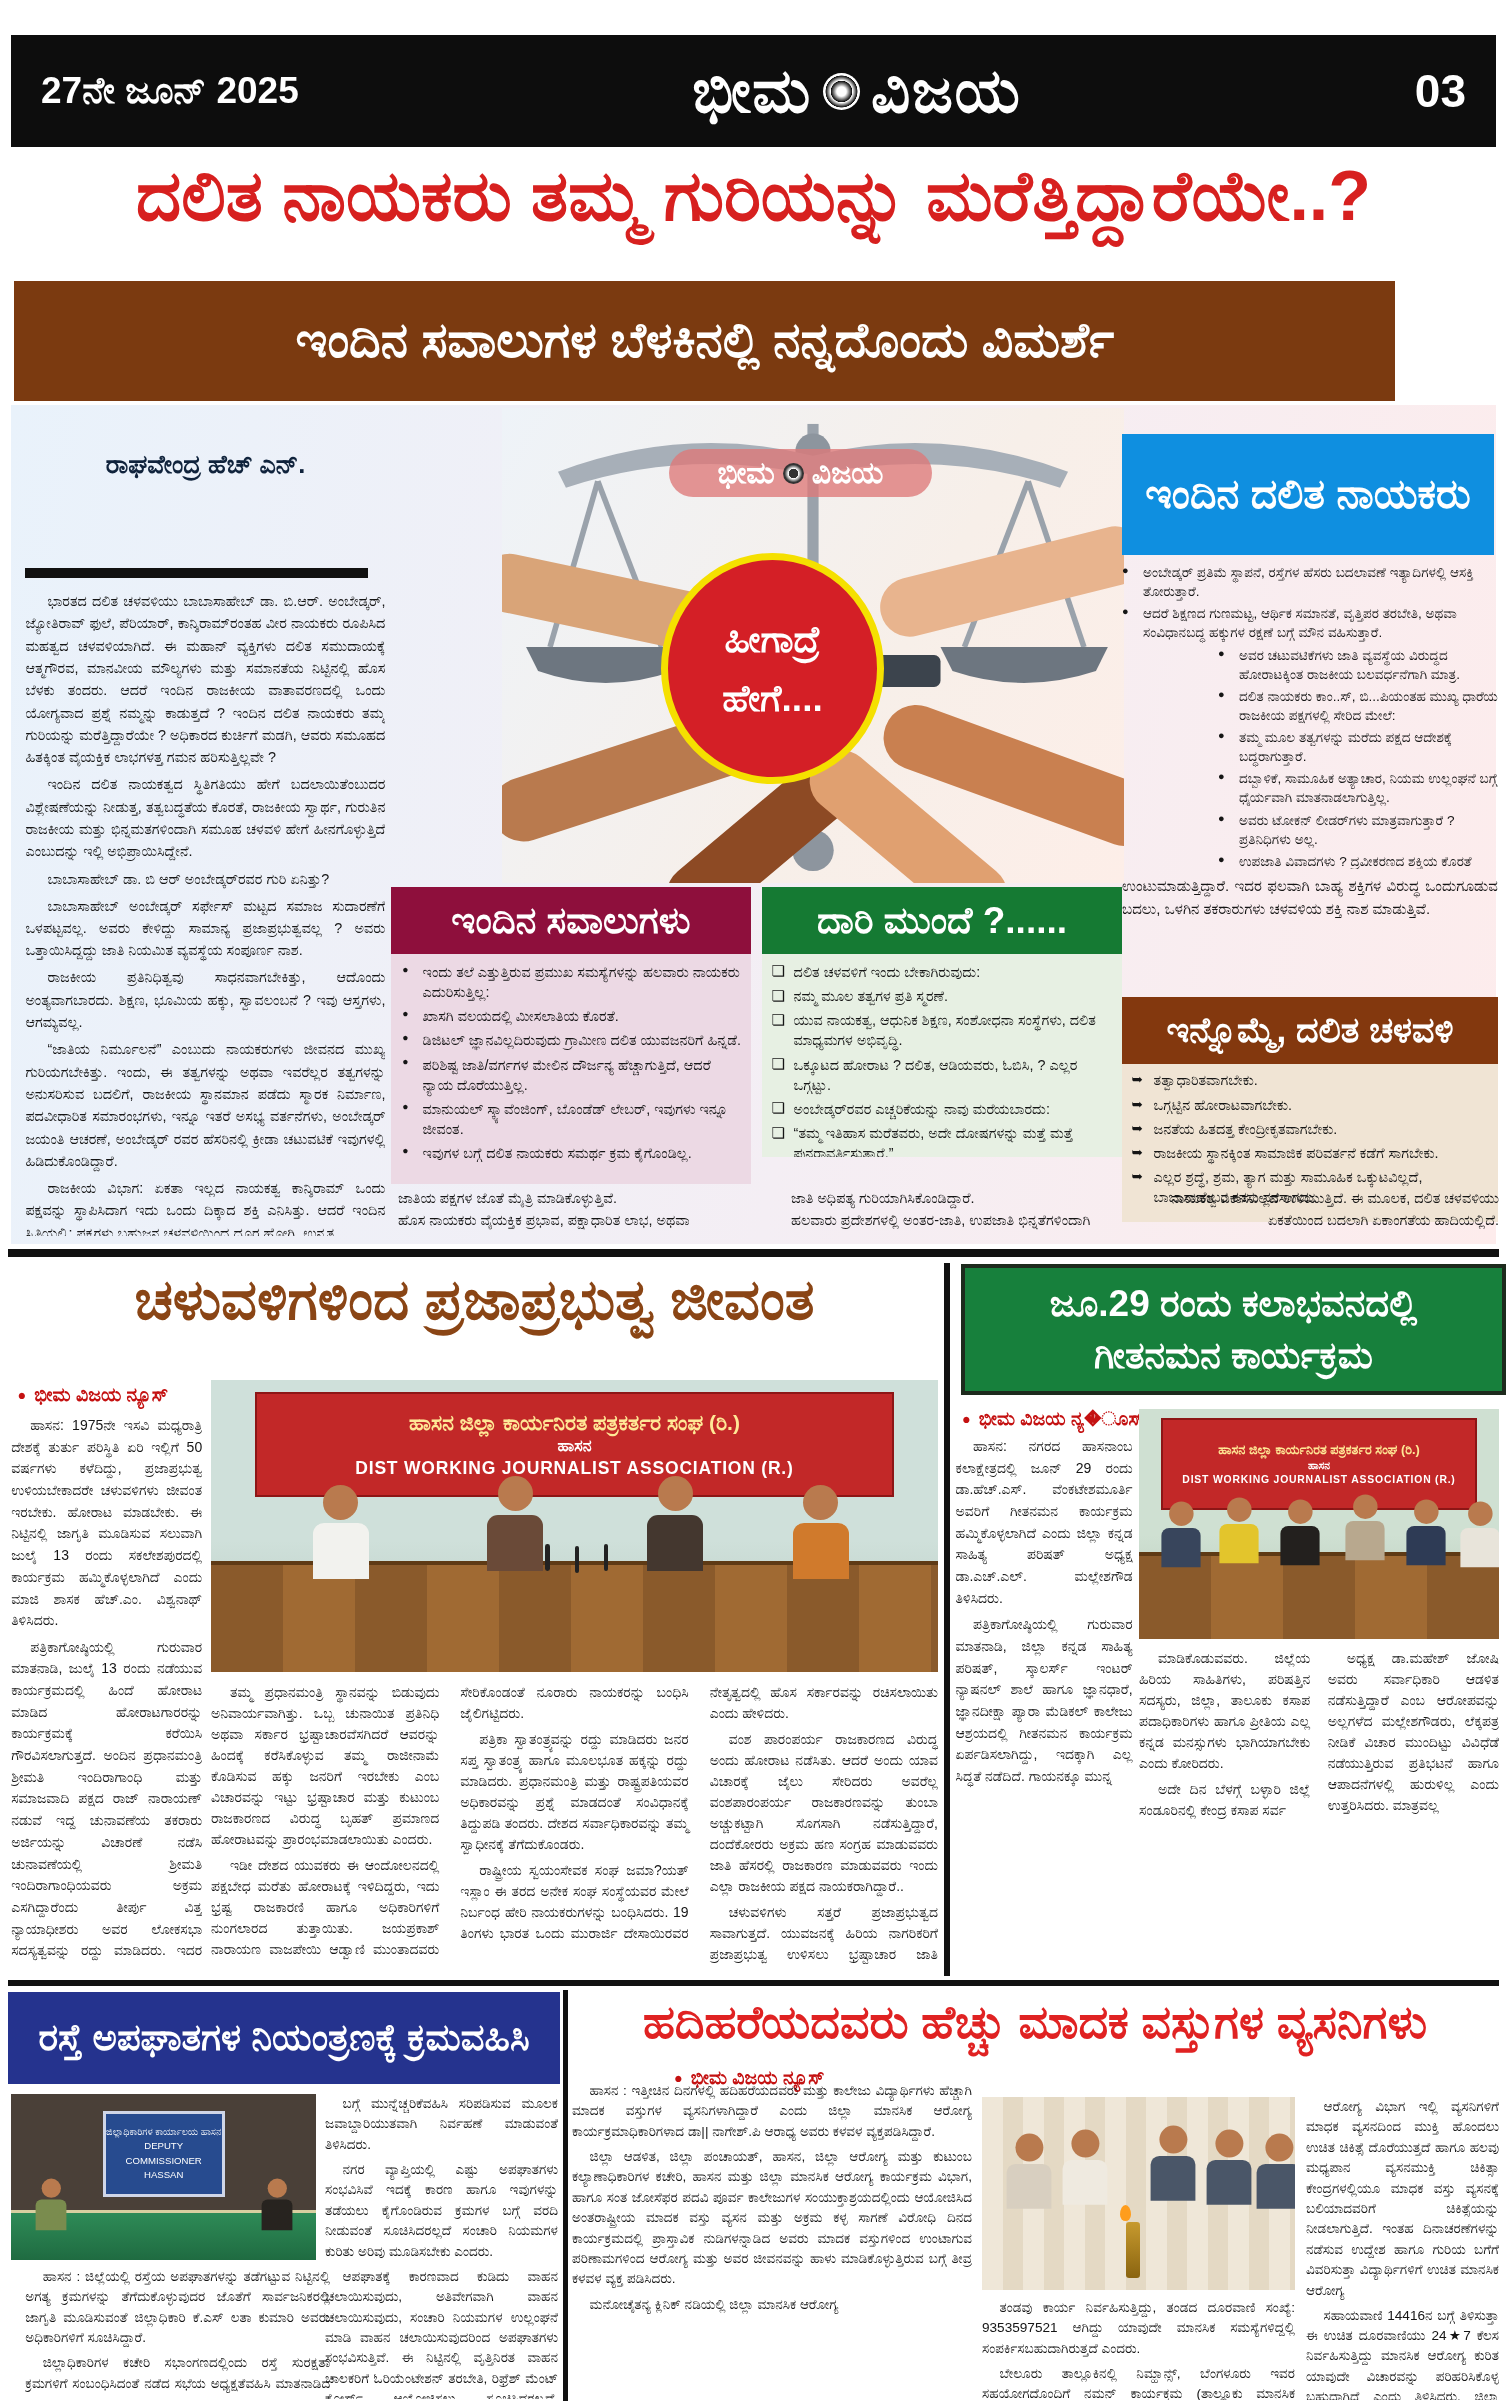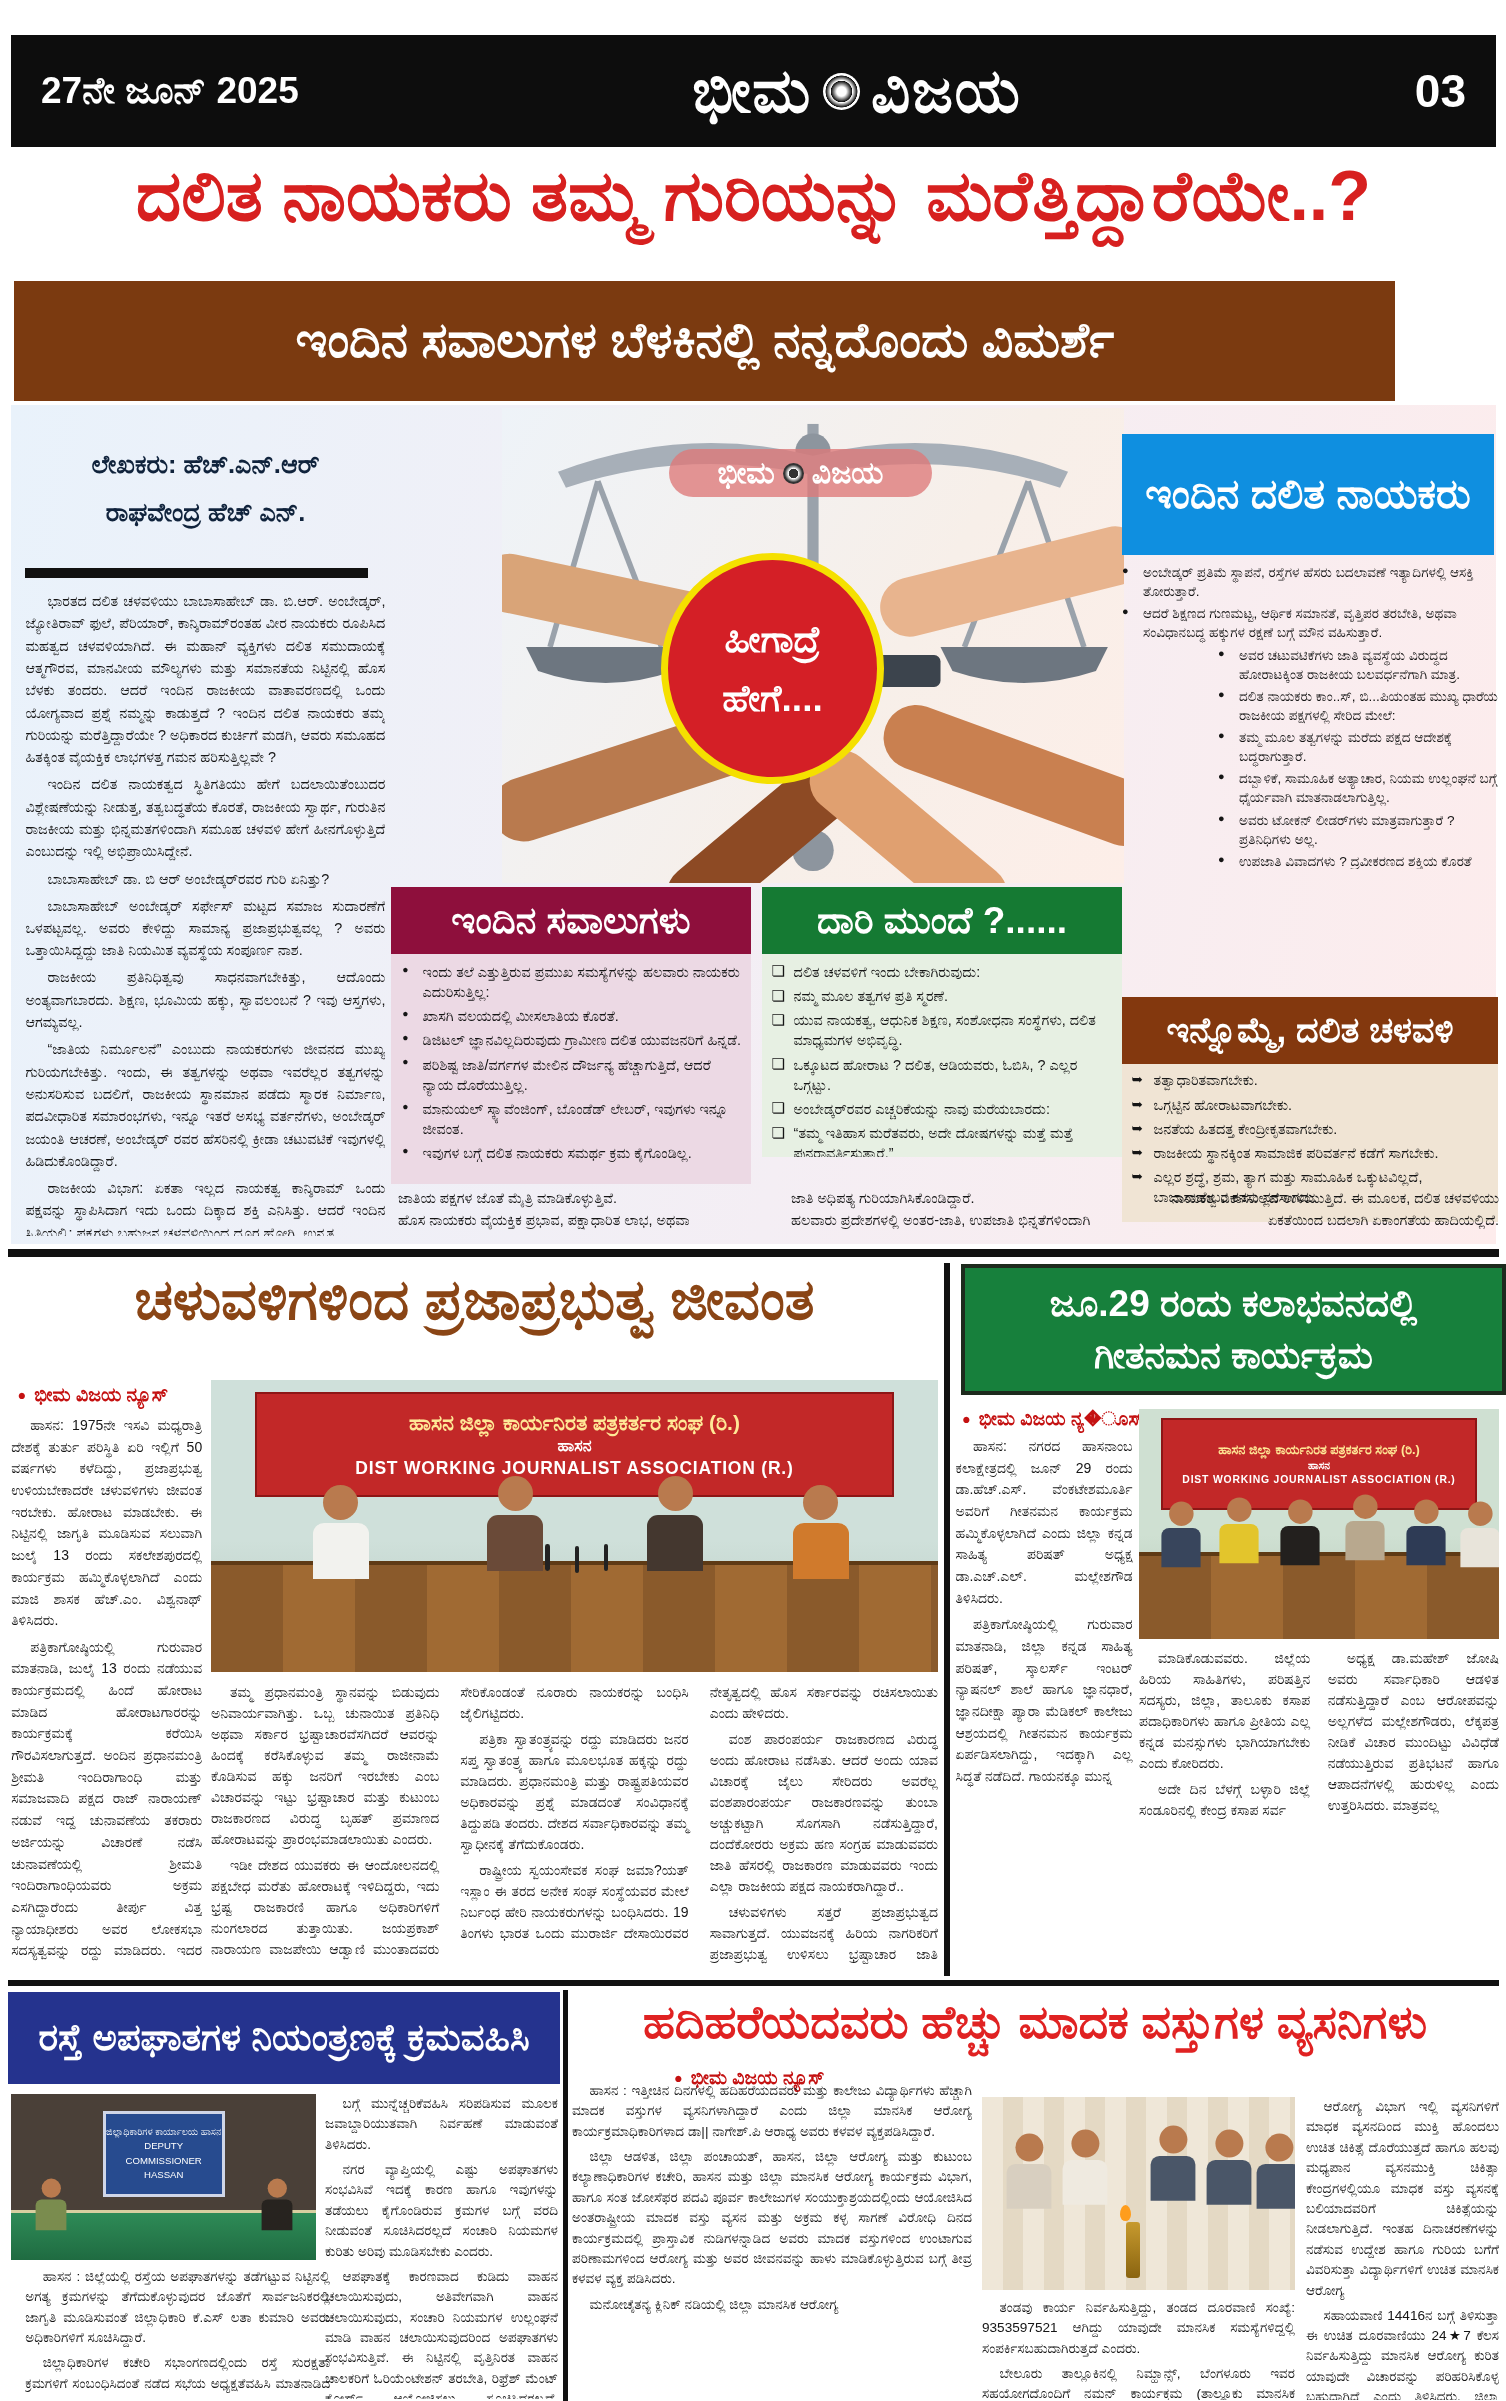--- a/index.html
+++ b/index.html
@@ -140,21 +140,20 @@
     </div>
     <div class="pagenum">03</div>
   </div>
 
   <div class="headline1">ದಲಿತ ನಾಯಕರು ತಮ್ಮ ಗುರಿಯನ್ನು ಮರೆತ್ತಿದ್ದಾರೆಯೇ..?</div>
   <div class="subbanner">ಇಂದಿನ ಸವಾಲುಗಳ ಬೆಳಕಿನಲ್ಲಿ ನನ್ನದೊಂದು ವಿಮರ್ಶೆ</div>
 
   <div class="art1">
 
     <div class="author">
-      <div>ಲೇಖಕರು: ಹೆಚ್.ಎನ್.ಆರ್</div>
       <div>ರಾಘವೇಂದ್ರ ಹೆಚ್ ಎನ್.</div>
     </div>
     <div class="author-rule"></div>
 
     <div class="a1col1">
       <p>ಭಾರತದ ದಲಿತ ಚಳವಳಿಯು ಬಾಬಾಸಾಹೇಬ್ ಡಾ. ಬಿ.ಆರ್. ಅಂಬೇಡ್ಕರ್, ಜ್ಯೋತಿರಾವ್ ಫುಲೆ, ಪೆರಿಯಾರ್, ಕಾನ್ಶಿರಾಮ್‌ರಂತಹ ವೀರ ನಾಯಕರು ರೂಪಿಸಿದ ಮಹತ್ವದ ಚಳವಳಿಯಾಗಿದೆ. ಈ ಮಹಾನ್ ವ್ಯಕ್ತಿಗಳು ದಲಿತ ಸಮುದಾಯಕ್ಕೆ ಆತ್ಮಗೌರವ, ಮಾನವೀಯ ಮೌಲ್ಯಗಳು ಮತ್ತು ಸಮಾನತೆಯ ನಿಟ್ಟಿನಲ್ಲಿ ಹೊಸ ಬೆಳಕು ತಂದರು. ಆದರೆ ಇಂದಿನ ರಾಜಕೀಯ ವಾತಾವರಣದಲ್ಲಿ ಒಂದು ಯೋಗ್ಯವಾದ ಪ್ರಶ್ನೆ ನಮ್ಮನ್ನು ಕಾಡುತ್ತದೆ ? ಇಂದಿನ ದಲಿತ ನಾಯಕರು ತಮ್ಮ ಗುರಿಯನ್ನು ಮರೆತ್ತಿದ್ದಾರೆಯೇ ? ಅಧಿಕಾರದ ಕುರ್ಚಿಗೆ ಮಡಗಿ, ಆವರು ಸಮೂಹದ ಹಿತಕ್ಕಿಂತ ವೈಯಕ್ತಿಕ ಲಾಭಗಳತ್ತ ಗಮನ ಹರಿಸುತ್ತಿಲ್ಲವೇ ?</p>
       <p>ಇಂದಿನ ದಲಿತ ನಾಯಕತ್ವದ ಸ್ಥಿತಿಗತಿಯು ಹೇಗೆ ಬದಲಾಯಿತೆಂಬುದರ ವಿಶ್ಲೇಷಣೆಯನ್ನು ನೀಡುತ್ತ, ತತ್ವಬದ್ಧತೆಯ ಕೊರತೆ, ರಾಜಕೀಯ ಸ್ವಾರ್ಥ, ಗುರುತಿನ ರಾಜಕೀಯ ಮತ್ತು ಭಿನ್ನಮತಗಳಿಂದಾಗಿ ಸಮೂಹ ಚಳವಳಿ ಹೇಗೆ ಹೀನಗೊಳ್ಳುತ್ತಿದೆ ಎಂಬುದನ್ನು ಇಲ್ಲಿ ಅಭಿಪ್ರಾಯಿಸಿದ್ದೇನೆ.</p>
       <p>ಬಾಬಾಸಾಹೇಬ್ ಡಾ. ಬಿ ಆರ್ ಅಂಬೇಡ್ಕರ್‌ರವರ ಗುರಿ ಏನಿತ್ತು?</p>
       <p>ಬಾಬಾಸಾಹೇಬ್ ಅಂಬೇಡ್ಕರ್ ಸರ್ಫೇಸ್ ಮಟ್ಟದ ಸಮಾಜ ಸುದಾರಣೆಗೆ ಒಳಪಟ್ಟವಲ್ಲ. ಅವರು ಕೇಳಿದ್ದು ಸಾಮಾನ್ಯ ಪ್ರಜಾಪ್ರಭುತ್ವವಲ್ಲ ? ಅವರು ಒತ್ತಾಯಿಸಿದ್ದದ್ದು ಜಾತಿ ನಿಯಮಿತ ವ್ಯವಸ್ಥೆಯ ಸಂಪೂರ್ಣ ನಾಶ.</p>
       <p>ರಾಜಕೀಯ ಪ್ರತಿನಿಧಿತ್ವವು ಸಾಧನವಾಗಬೇಕಿತ್ತು, ಆದೊಂದು ಅಂತ್ಯವಾಗಬಾರದು. ಶಿಕ್ಷಣ, ಭೂಮಿಯ ಹಕ್ಕು, ಸ್ವಾವಲಂಬನೆ ? ಇವು ಆಸ್ತಗಳು, ಆಗಮ್ಯವಲ್ಲ.</p>
@@ -198,20 +197,21 @@
       <div>ಅಂಬೇಡ್ಕರ್ ಪ್ರತಿಮೆ ಸ್ಥಾಪನೆ, ರಸ್ತೆಗಳ ಹೆಸರು ಬದಲಾವಣೆ ಇತ್ಯಾದಿಗಳಲ್ಲಿ ಆಸಕ್ತಿ ತೋರುತ್ತಾರೆ.</div>
       <div>ಆದರೆ ಶಿಕ್ಷಣದ ಗುಣಮಟ್ಟ, ಆರ್ಥಿಕ ಸಮಾನತೆ, ವೃತ್ತಿಪರ ತರಬೇತಿ, ಅಥವಾ ಸಂವಿಧಾನಬದ್ಧ ಹಕ್ಕುಗಳ ರಕ್ಷಣೆ ಬಗ್ಗೆ ಮೌನ ವಹಿಸುತ್ತಾರೆ.</div>
       <div class="lvl2">ಅವರ ಚಟುವಟಿಕೆಗಳು ಜಾತಿ ವ್ಯವಸ್ಥೆಯ ವಿರುದ್ಧದ ಹೋರಾಟಕ್ಕಿಂತ ರಾಜಕೀಯ ಬಲವರ್ಧನೆಗಾಗಿ ಮಾತ್ರ.</div>
       <div class="lvl2">ದಲಿತ ನಾಯಕರು ಕಾಂ..ಸ್, ಬಿ...ಪಿಯಂತಹ ಮುಖ್ಯ ಧಾರೆಯ ರಾಜಕೀಯ ಪಕ್ಷಗಳಲ್ಲಿ ಸೇರಿದ ಮೇಲೆ:</div>
       <div class="lvl2">ತಮ್ಮ ಮೂಲ ತತ್ವಗಳನ್ನು ಮರೆದು ಪಕ್ಷದ ಆದೇಶಕ್ಕೆ ಬದ್ಧರಾಗುತ್ತಾರೆ.</div>
       <div class="lvl2">ದಬ್ಬಾಳಿಕೆ, ಸಾಮೂಹಿಕ ಅತ್ಯಾಚಾರ, ನಿಯಮ ಉಲ್ಲಂಘನೆ ಬಗ್ಗೆ ಧೈರ್ಯವಾಗಿ ಮಾತನಾಡಲಾಗುತ್ತಿಲ್ಲ.</div>
       <div class="lvl2">ಅವರು ಟೋಕನ್ ಲೀಡರ್‌ಗಳು ಮಾತ್ರವಾಗುತ್ತಾರೆ ? ಪ್ರತಿನಿಧಿಗಳು ಅಲ್ಲ.</div>
       <div class="lvl2">ಉಪಜಾತಿ ವಿವಾದಗಳು ? ದ್ರವೀಕರಣದ ಶಕ್ತಿಯ ಕೊರತೆ</div>
 
     </div>
+    <div class="leaders-note">ಉಂಟುಮಾಡುತ್ತಿದ್ದಾರೆ. ಇದರ ಫಲವಾಗಿ ಬಾಹ್ಯ ಶಕ್ತಿಗಳ ವಿರುದ್ಧ ಒಂದುಗೂಡುವ ಬದಲು, ಒಳಗಿನ ತಕರಾರುಗಳು ಚಳವಳಿಯ ಶಕ್ತಿ ನಾಶ ಮಾಡುತ್ತಿವೆ.</div>
 
     <div class="box challenges">
       <div class="boxhead">ಇಂದಿನ ಸವಾಲುಗಳು</div>
       <div class="boxbody">
         <div class="it">ಇಂದು ತಲೆ ಎತ್ತುತ್ತಿರುವ ಪ್ರಮುಖ ಸಮಸ್ಯೆಗಳನ್ನು ಹಲವಾರು ನಾಯಕರು ಎದುರಿಸುತ್ತಿಲ್ಲ:</div>
         <div class="it">ಖಾಸಗಿ ವಲಯದಲ್ಲಿ ಮೀಸಲಾತಿಯ ಕೊರತೆ.</div>
         <div class="it">ಡಿಜಿಟಲ್ ಜ್ಞಾನವಿಲ್ಲದಿರುವುದು ಗ್ರಾಮೀಣ ದಲಿತ ಯುವಜನರಿಗೆ ಹಿನ್ನಡೆ.</div>
         <div class="it">ಪರಿಶಿಷ್ಟ ಜಾತಿ/ವರ್ಗಗಳ ಮೇಲಿನ ದೌರ್ಜನ್ಯ ಹೆಚ್ಚಾಗುತ್ತಿದೆ, ಆದರೆ ನ್ಯಾಯ ದೊರೆಯುತ್ತಿಲ್ಲ.</div>
         <div class="it">ಮಾನುಯಲ್ ಸ್ಕ್ಯಾವೆಂಜಿಂಗ್, ಬೊಂಡೆಡ್ ಲೇಬರ್, ಇವುಗಳು ಇನ್ನೂ ಜೀವಂತ.</div>
         <div class="it">ಇವುಗಳ ಬಗ್ಗೆ ದಲಿತ ನಾಯಕರು ಸಮರ್ಥ ಕ್ರಮ ಕೈಗೊಂಡಿಲ್ಲ.</div>

